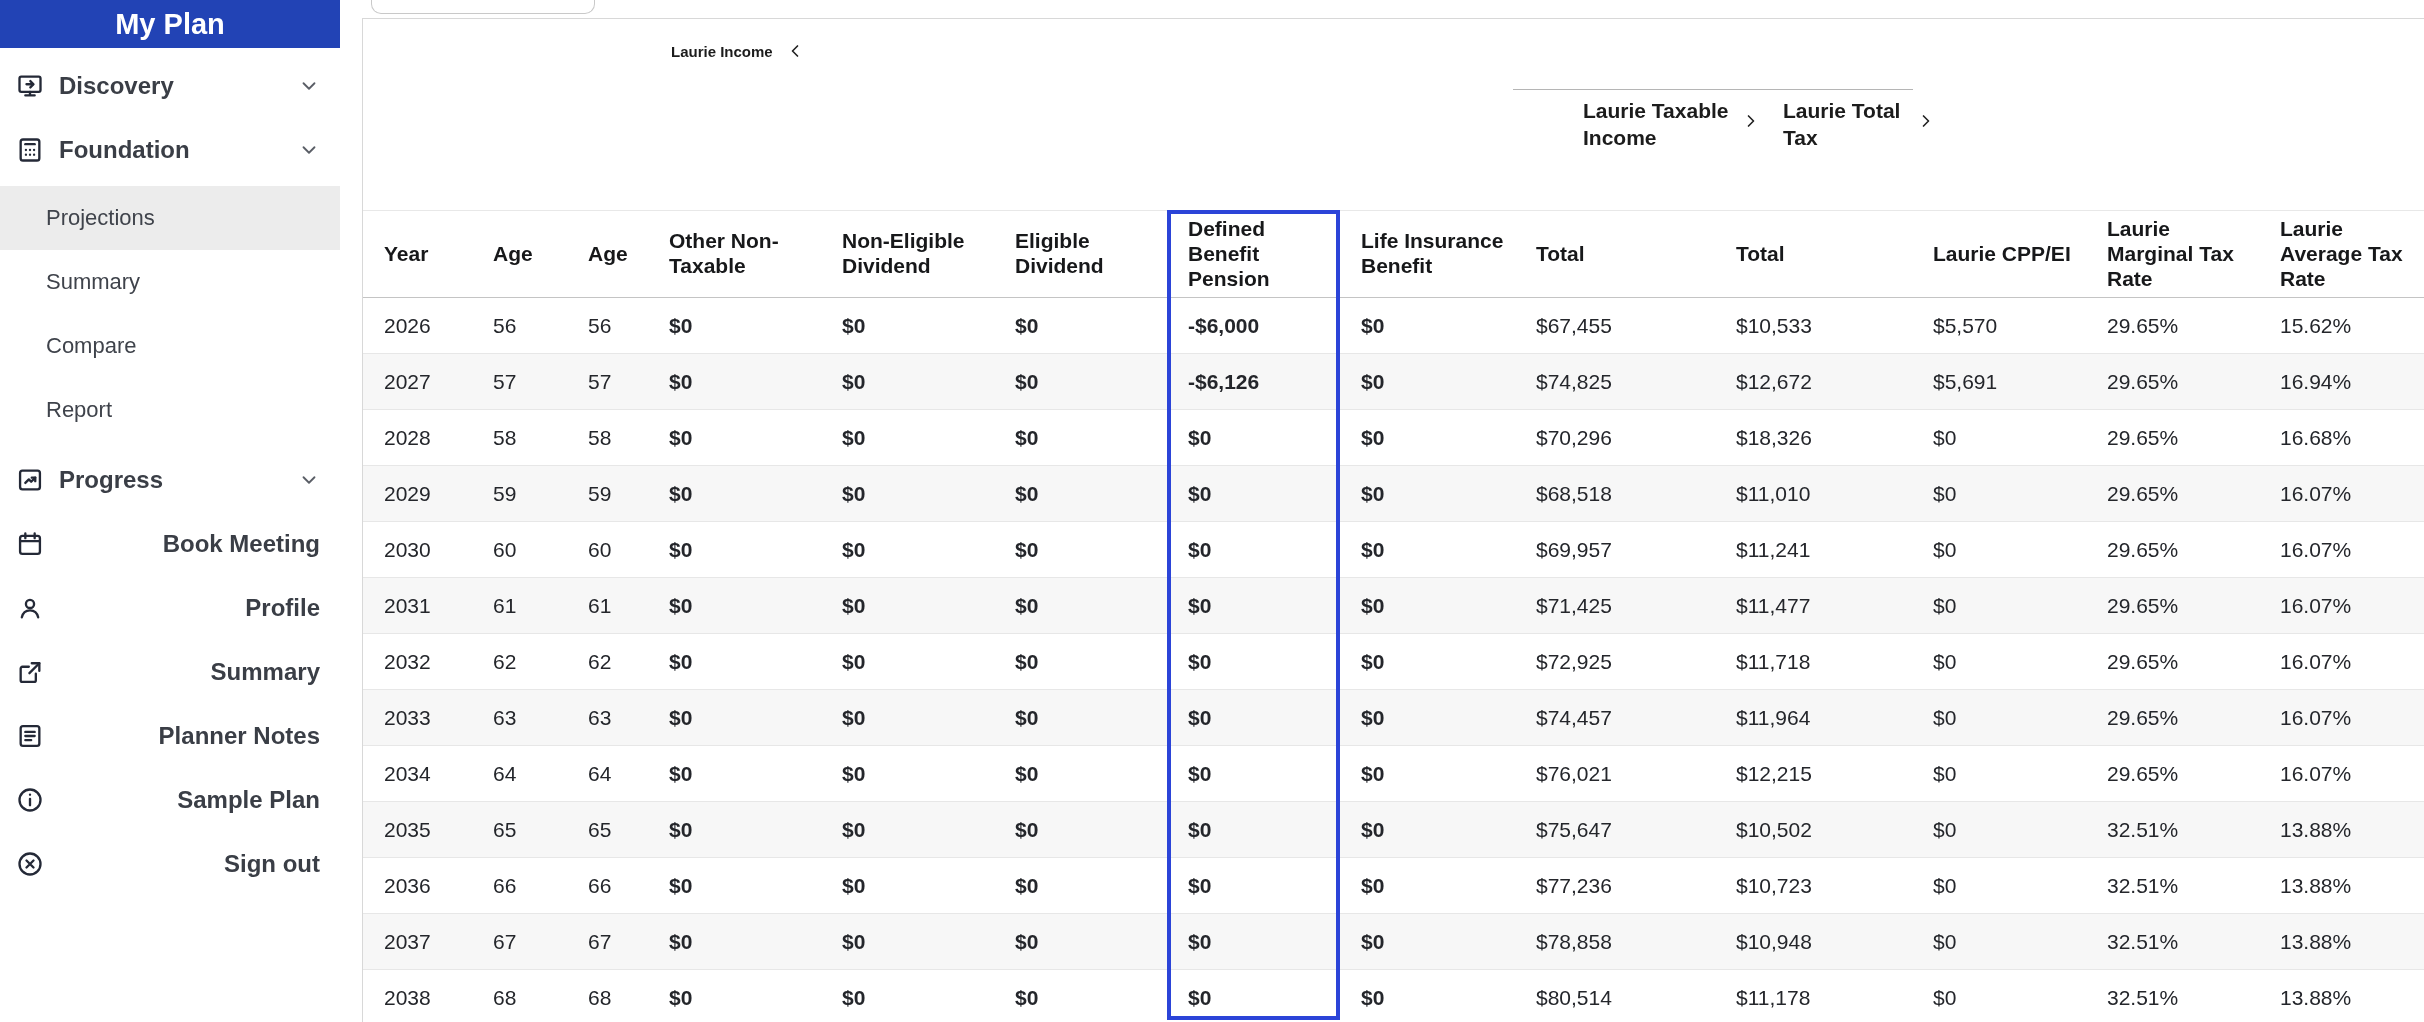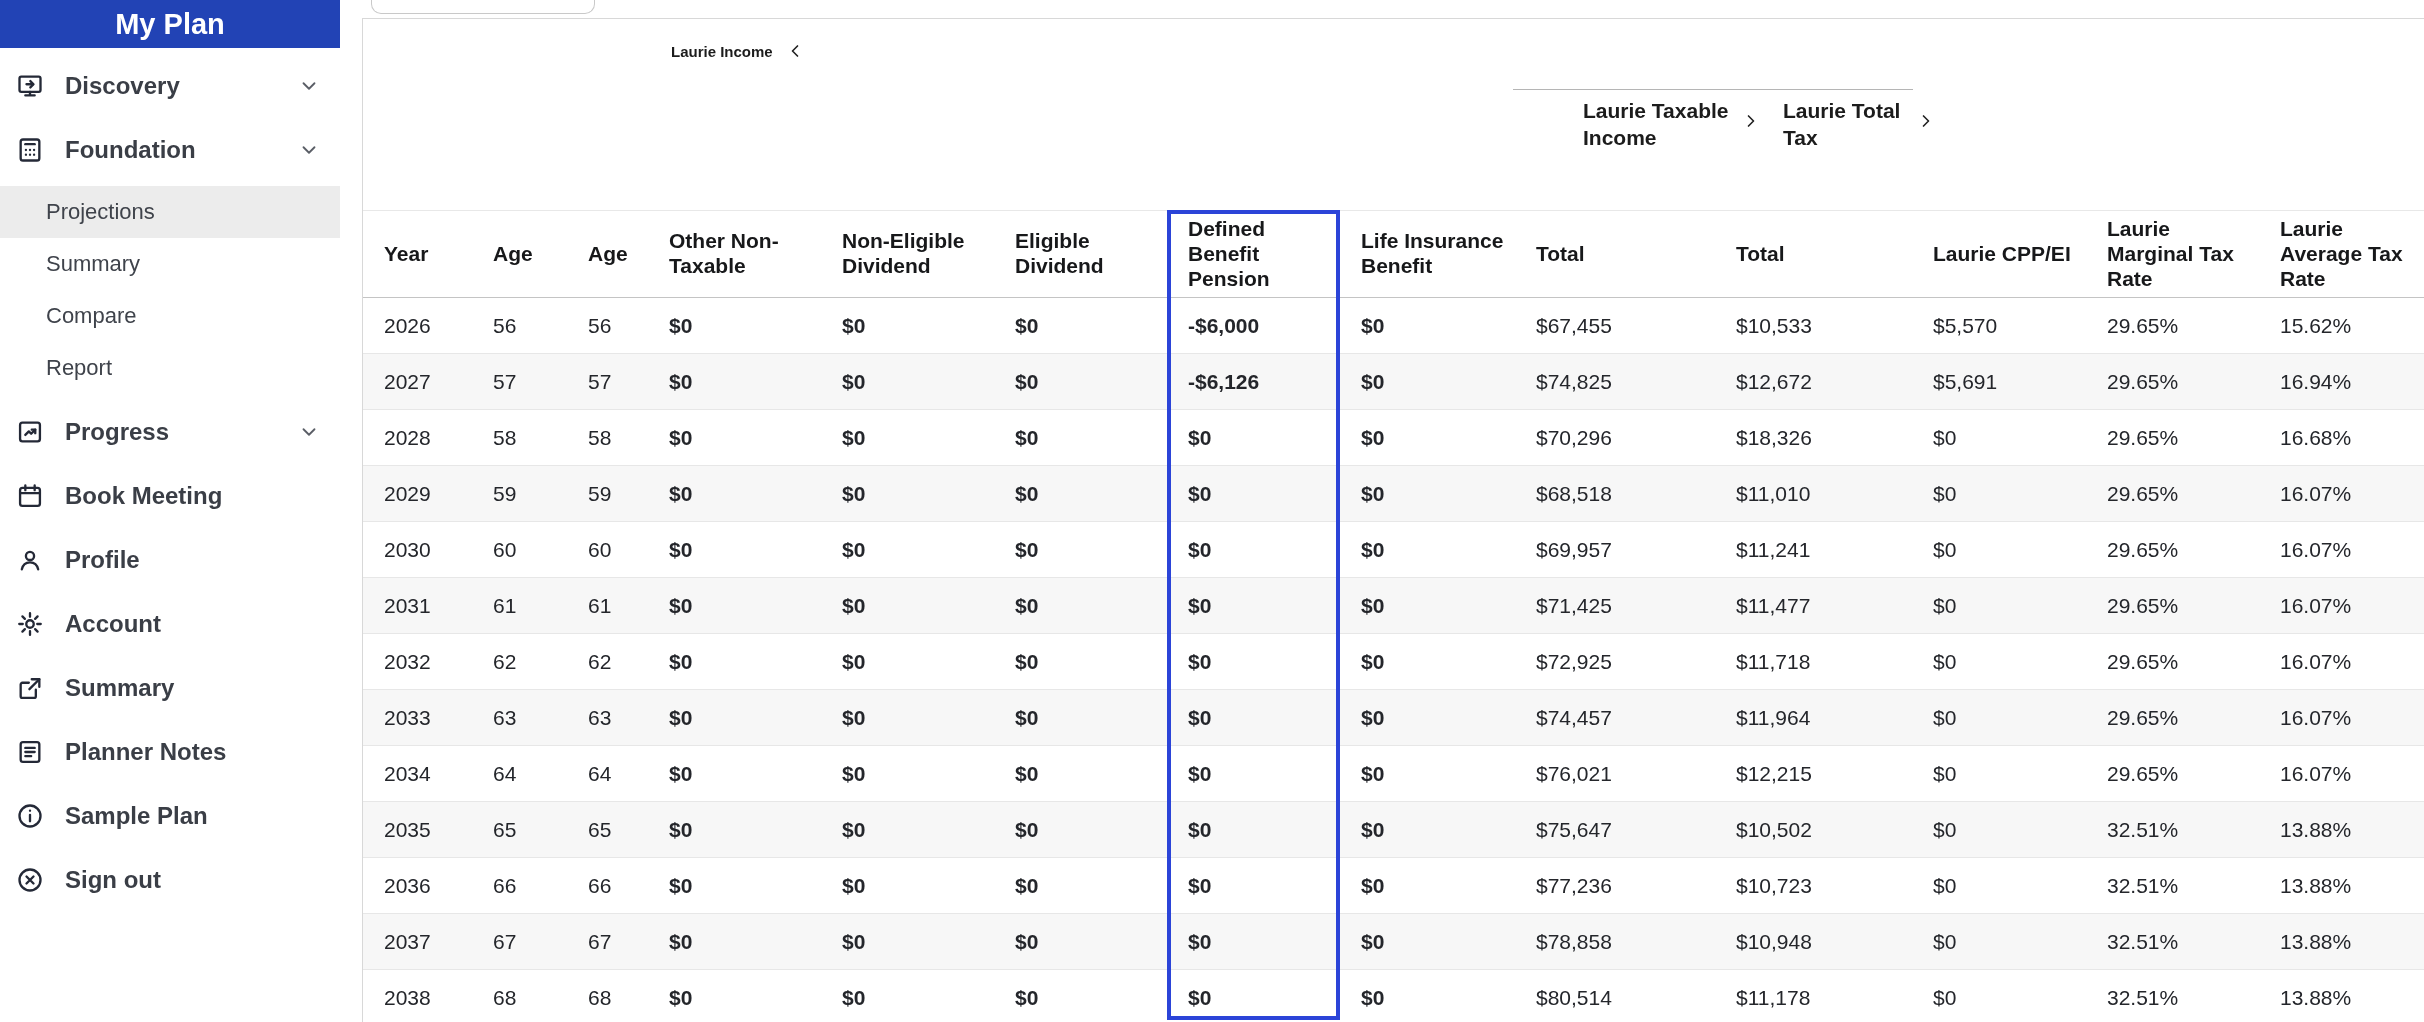--- a/index.html
+++ b/index.html
@@ -18,30 +18,30 @@
     background: #ffffff;
   }
   .sidebar-header {
     height: 48px; background: #2243b5;
     color: #ffffff; font-size: 29px; font-weight: 700;
     display: flex; align-items: center; justify-content: center;
   }
   .nav { padding-top: 6px; }
   .nav-item {
     height: 64px; display: flex; align-items: center;
-    padding: 0 20px 0 15px; gap: 20px; cursor: pointer;
-    color: #3a3e46; font-size: 24px; font-weight: 600;
+    padding: 0 20px 0 15px; gap: 14px; cursor: pointer;
+    color: #3a3e46; font-size: 24px; font-weight: 600; justify-content: space-between;
   }
   .nav-item .icon { width: 30px; height: 30px; color: #242937; flex: 0 0 auto; display:flex; align-items:center; justify-content:center; }
   .nav-item .icon svg { width: 28px; height: 28px; }
   .nav-item .chev { margin-left: auto; color: #5a5e66; display:flex; }
   .nav-item .chev svg { width: 22px; height: 22px; }
   .sub-list { padding: 4px 0 6px 0; }
   .sub-item {
-    height: 52px; display: flex; align-items: center;
+    height: 64px; display: flex; align-items: center;
     padding-left: 46px; font-size: 22px; color: #3f434b; cursor: pointer;
   }
   .sub-item.active { background: #ececec; }
 
   
   .main { position: absolute; left: 340px; top: 0; right: 0; height: 100%; }
 
   .partial-tab {
     position: absolute; left: 31px; top: -8px;
     width: 224px; height: 22px;
@@ -202,29 +202,20 @@
     <div class="nav-item">
       <span class="icon">
         <svg viewBox="0 0 24 24" fill="none" stroke="currentColor" stroke-width="2" stroke-linecap="round" stroke-linejoin="round">
             <circle cx="12" cy="8.5" r="3.5"></circle>
             <path d="M5 20c.8-3.8 3.6-6 7-6s6.2 2.2 7 6"></path>
           </svg>
       </span>
       <span class="lbl">Profile</span>
     </div>
 
-    <div class="nav-item">
-      <span class="icon">
-        <svg viewBox="0 0 24 24" fill="none" stroke="currentColor" stroke-width="2" stroke-linecap="round" stroke-linejoin="round">
-            <circle cx="12" cy="12" r="3.2"></circle>
-            <path d="M12 2.8v3M12 18.2v3M2.8 12h3M18.2 12h3M5.5 5.5l2.1 2.1M16.4 16.4l2.1 2.1M18.5 5.5l-2.1 2.1M7.6 16.4l-2.1 2.1"></path>
-          </svg>
-      </span>
-      <span class="lbl">Account</span>
-    </div>
 
     <div class="nav-item">
       <span class="icon">
         <svg viewBox="0 0 24 24" fill="none" stroke="currentColor" stroke-width="2" stroke-linecap="round" stroke-linejoin="round">
             <path d="M13.5 4.5H20v6.5"></path>
             <path d="M20 4.5L11.5 13"></path>
             <path d="M17 13.5V19a1.5 1.5 0 0 1-1.5 1.5h-10A1.5 1.5 0 0 1 4 19V9a1.5 1.5 0 0 1 1.5-1.5H11"></path>
           </svg>
       </span>
       <span class="lbl">Summary</span>

